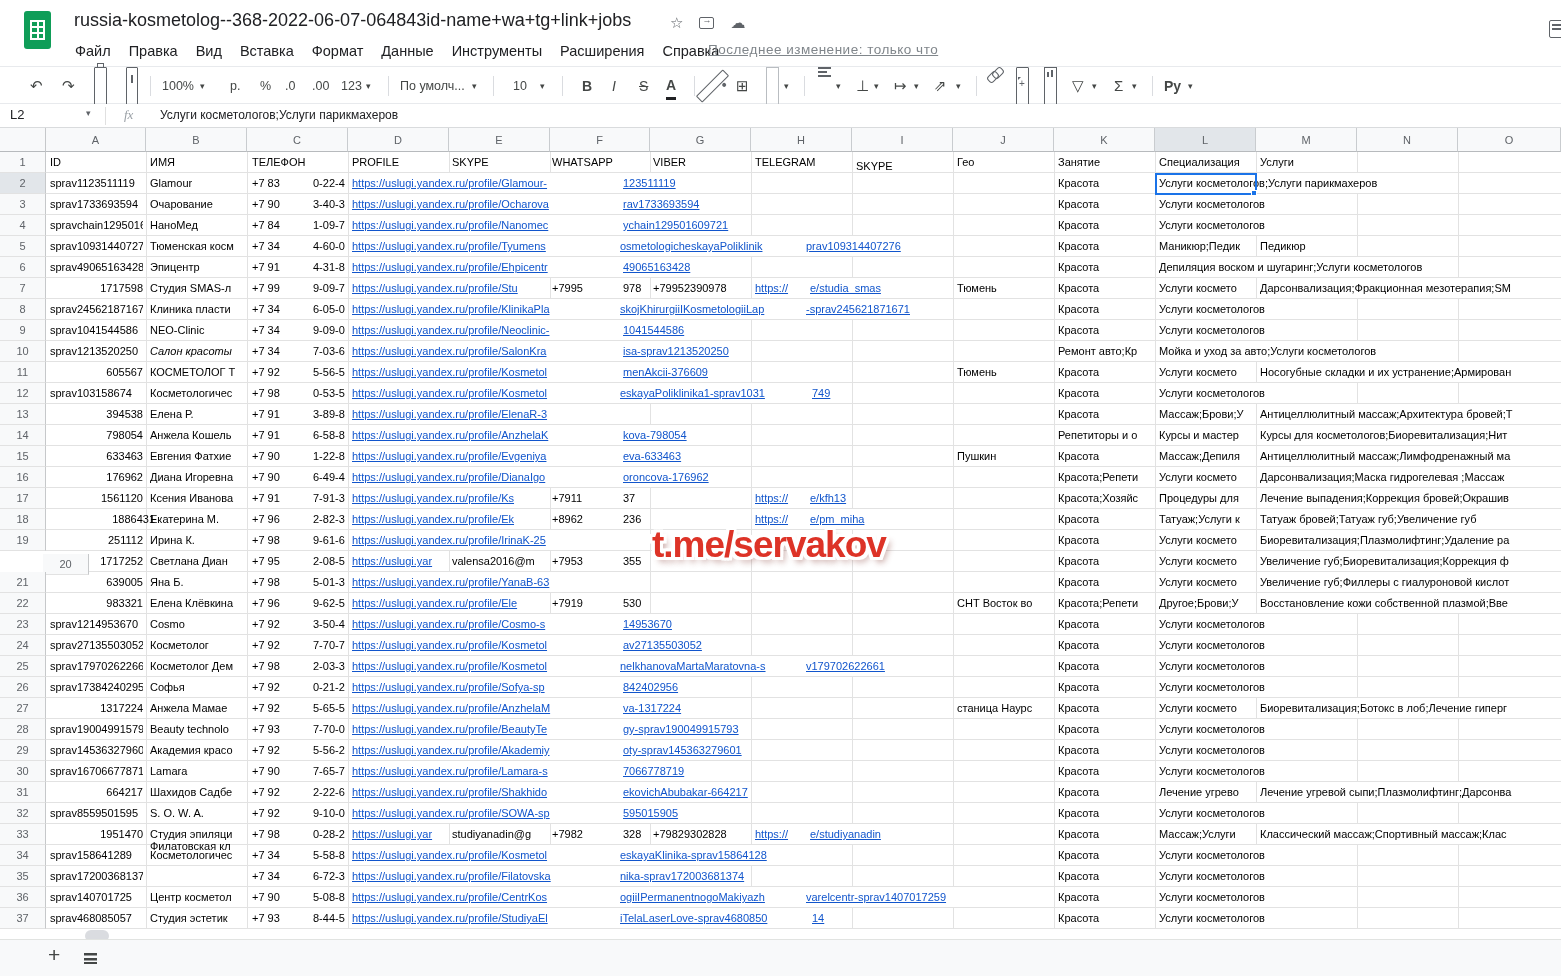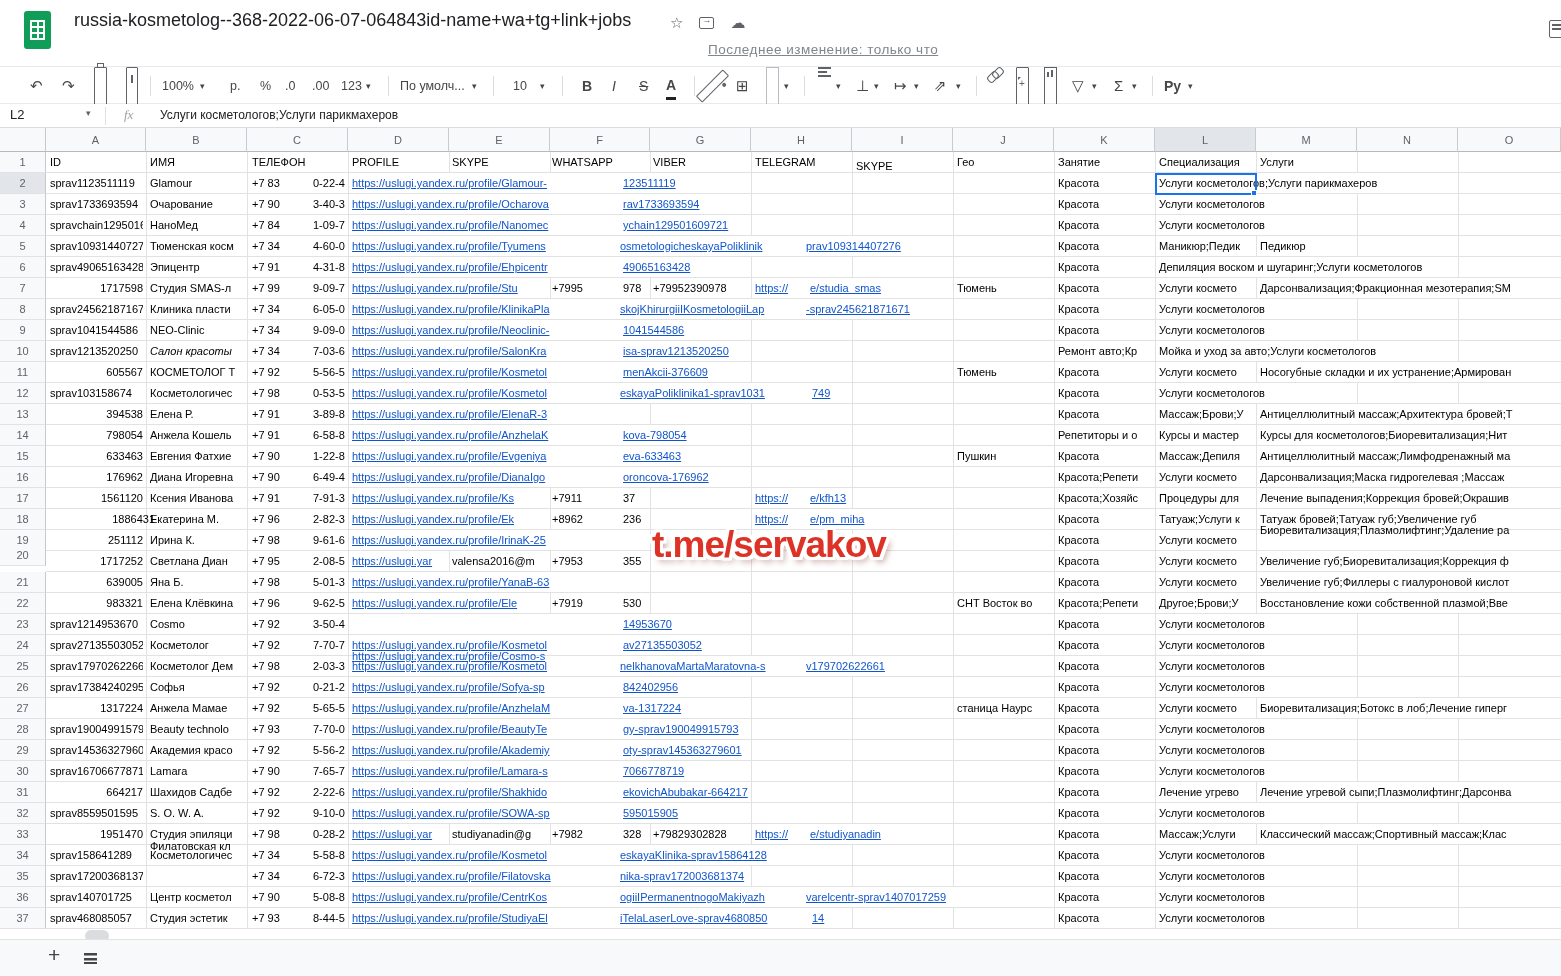--- a/index.html
+++ b/index.html
@@ -103,20 +103,31 @@
 <div id="app">
 
   <div class="titlebar">
     <div class="sheets-icon"></div>
     <div class="doc-title">russia-kosmetolog--368-2022-06-07-064843id-name+wa+tg+link+jobs</div>
     <div class="title-icons">
       <span>☆</span>
       <span class="i-move"></span>
       <span>☁</span>
     </div>
+    <div class="menubar" id="menubar">
+        <div class="menu-item">Файл</div>
+        <div class="menu-item">Правка</div>
+        <div class="menu-item">Вид</div>
+        <div class="menu-item">Вставка</div>
+        <div class="menu-item">Формат</div>
+        <div class="menu-item">Данные</div>
+        <div class="menu-item">Инструменты</div>
+        <div class="menu-item">Расширения</div>
+        <div class="menu-item">Справка</div>
+      </div>
     <div class="last-edit">Последнее изменение: только что</div>
     <div class="tr-panel-icon"></div>
   </div>
 
   <div class="toolbar">
     <span style="left:30px" class="glyph">↶</span>
     <span style="left:62px" class="glyph">↷</span>
     <div class="ic i-print" style="left:94px"></div>
     <div class="ic i-roller" style="left:126px"></div>
     <div class="tb-sep" style="left:150px"></div>
@@ -569,22 +580,22 @@
       <div class="vline" style="left: 1054px; top: 402px;"></div>
       <div class="vline" style="left: 1155px; top: 402px;"></div>
       <div class="vline" style="left: 1256px; top: 402px;"></div>
       <div class="seg num" style="right: 1418px; top: 402px;">251112</div>
       <div class="seg" style="left: 150px; top: 402px;">Ирина К.</div>
       <div class="seg" style="left: 252px; top: 402px;">+7 98</div>
       <div class="seg" style="left: 313px; top: 402px;">9-61-6</div>
       <div class="seg link" style="left: 352px; top: 402px;">https://uslugi.yandex.ru/profile/IrinaK-25</div>
       <div class="seg" style="left: 1058px; top: 402px;">Красота</div>
       <div class="seg clip" style="left: 1159px; width: 94px; top: 402px;">Услуги космето</div>
-      <div class="seg" style="left: 1260px; top: 392px;">Биоревитализация;Плазмолифтинг;Удаление ра</div>
-      <div class="rowhdr" style="top: 417px;">20</div>
+      <div class="seg" style="left: 1260px; top: 402px;">Биоревитализация;Плазмолифтинг;Удаление ра</div>
+      <div class="rowhdr" style="top: 426px; margin-left: 43px;">20</div>
       <div class="vline" style="left: 146px; top: 423px;"></div>
       <div class="vline" style="left: 247px; top: 423px;"></div>
       <div class="vline" style="left: 348px; top: 423px;"></div>
       <div class="vline" style="left: 449px; top: 423px;"></div>
       <div class="vline" style="left: 550px; top: 423px;"></div>
       <div class="vline" style="left: 650px; top: 423px;"></div>
       <div class="vline" style="left: 751px; top: 423px;"></div>
       <div class="vline" style="left: 852px; top: 423px;"></div>
       <div class="vline" style="left: 953px; top: 423px;"></div>
       <div class="vline" style="left: 1054px; top: 423px;"></div>
@@ -651,21 +662,21 @@
       <div class="vline" style="left: 852px; top: 486px;"></div>
       <div class="vline" style="left: 953px; top: 486px;"></div>
       <div class="vline" style="left: 1054px; top: 486px;"></div>
       <div class="vline" style="left: 1155px; top: 486px;"></div>
       <div class="vline" style="left: 1357px; top: 486px;"></div>
       <div class="vline" style="left: 1458px; top: 486px;"></div>
       <div class="seg clip" style="left: 50px; width: 93px; top: 486px;">sprav1214953670</div>
       <div class="seg" style="left: 150px; top: 486px;">Cosmo</div>
       <div class="seg" style="left: 252px; top: 486px;">+7 92</div>
       <div class="seg" style="left: 313px; top: 486px;">3-50-4</div>
-      <div class="seg link" style="left: 352px; top: 486px; margin-top: 32px;">https://uslugi.yandex.ru/profile/Cosmo-s</div>
+      <div class="seg link" style="left: 352px; top: 486px;">https://uslugi.yandex.ru/profile/Cosmo-s</div>
       <div class="seg link" style="left: 623px; top: 486px;">14953670</div>
       <div class="seg" style="left: 1058px; top: 486px;">Красота</div>
       <div class="seg" style="left: 1159px; top: 486px;">Услуги косметологов</div>
       <div class="rowhdr" style="top: 507px;">24</div>
       <div class="vline" style="left: 146px; top: 507px;"></div>
       <div class="vline" style="left: 247px; top: 507px;"></div>
       <div class="vline" style="left: 348px; top: 507px;"></div>
       <div class="vline" style="left: 751px; top: 507px;"></div>
       <div class="vline" style="left: 852px; top: 507px;"></div>
       <div class="vline" style="left: 953px; top: 507px;"></div>

